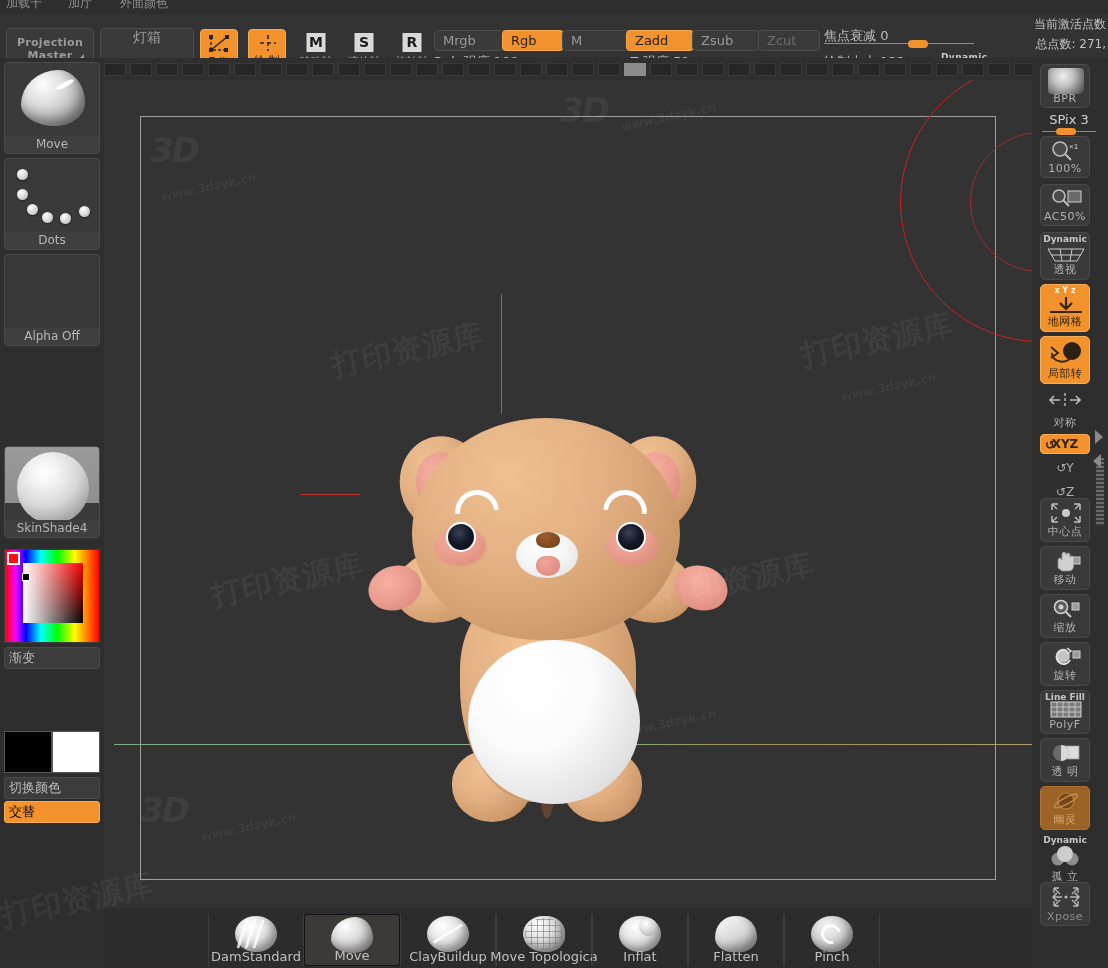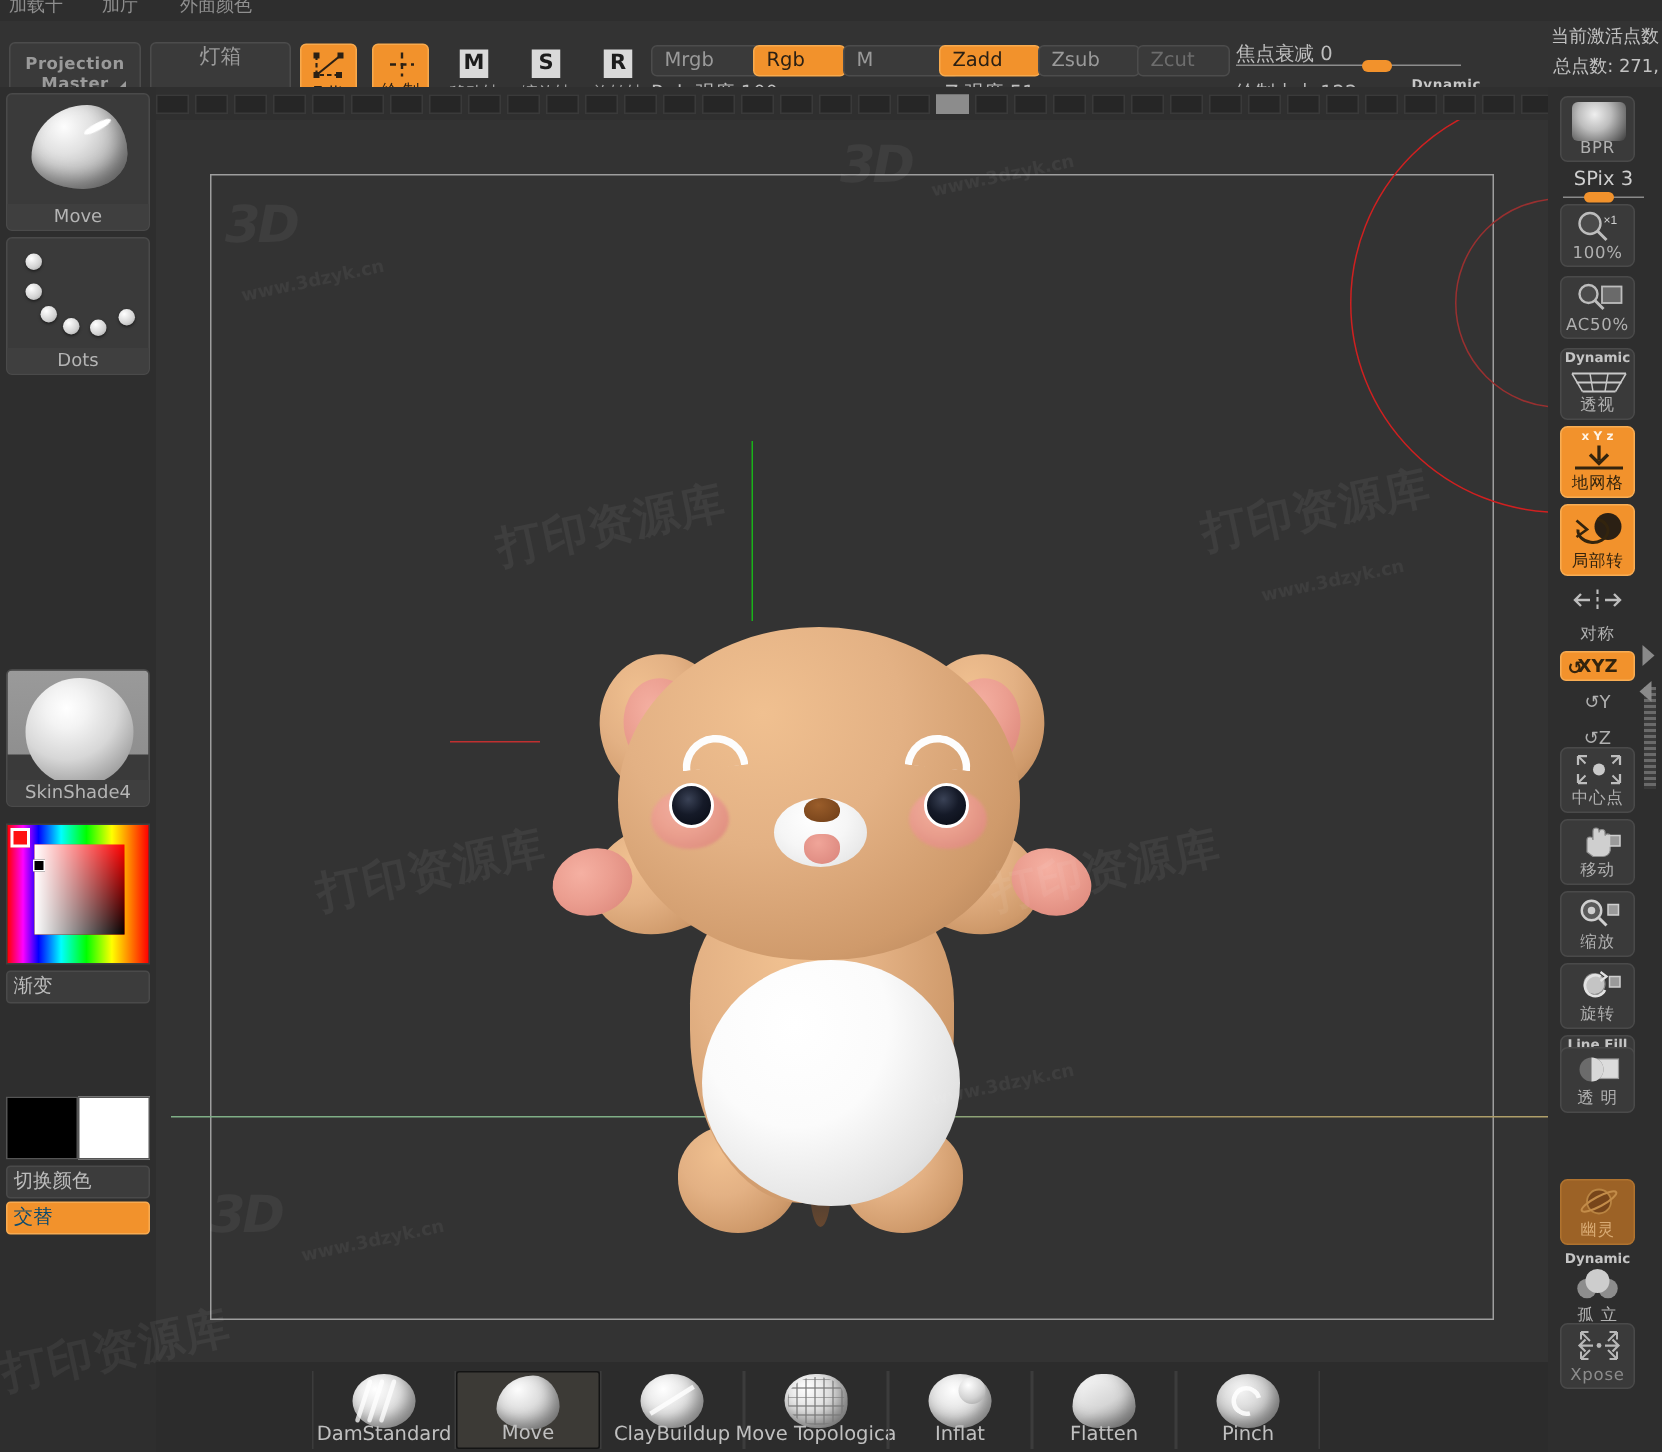--- a/index.html
+++ b/index.html
@@ -121,21 +121,21 @@
      background-image: linear-gradient(to right,#ffffff,rgba(255,255,255,0)),
                        linear-gradient(to top,#000000,rgba(0,0,0,0)); }
   #cpick .mk1 { position:absolute; left:2px; top:2px; width:13px; height:13px;
      border:2px solid #ffffff; background:#ff1111; }
   #cpick .mk2 { position:absolute; left:17px; top:23px; width:8px; height:8px;
      border:1px solid #ffffff; background:#000; }
 
   .lrow { position:absolute; left:4px; width:96px; height:22px; background:#3c3c3c;
           border:1px solid #4a4a4a; border-radius:3px; color:#bdbdbd;
           font-size:13px; line-height:20px; padding-left:4px; cursor:pointer; }
-  .lrow.accent { background:#f2922c; border-color:#f7ab52; color:#0c4a6e; }
+  .lrow.accent { background:#f2922c; border-color:#f7ab52; color:#000000; }
 
   .swatches { position:absolute; left:4px; top:673px; width:96px; height:42px; display:flex; }
   .swatches div { flex:1; border:1px solid #555; }
 
   
   #rightshelf { position:absolute; left:1032px; top:58px; width:76px; height:910px;
                 background:#2e2e2e; }
   .rbtn { position:absolute; left:8px; width:50px; background:#3a3a3a;
           border:1px solid #4a4a4a; border-radius:5px; cursor:pointer;
           color:#b0b0b0; font-size:11px; text-align:center; }
@@ -377,20 +377,24 @@
       <div class="dot" style="left:12px;top:10px;"></div>
       <div class="dot" style="left:12px;top:30px;"></div>
       <div class="dot" style="left:22px;top:45px;"></div>
       <div class="dot" style="left:37px;top:53px;"></div>
       <div class="dot" style="left:55px;top:54px;"></div>
       <div class="dot" style="left:74px;top:47px;"></div>
     </div>
     <div class="cap">Dots</div>
   </div>
 
+  <div class="lbox" style="top:196px;height:92px;background:#383838;">
+    <div class="art"></div>
+    <div class="cap">Alpha Off</div>
+  </div>
 
 
   <div class="lbox" style="top:388px;height:92px;">
     <div class="art">
       <div class="shadeframe"></div>
       <div class="shadeball"></div>
     </div>
     <div class="cap">SkinShade4</div>
   </div>
 
@@ -532,21 +536,21 @@
 
   <div class="rbtn" style="top:632px;height:44px;">
     <div class="top2">Line Fill</div>
     <svg width="34" height="20" viewBox="0 0 34 20" style="position:absolute;left:8px;top:10px;">
       <rect x="2" y="1" width="30" height="15" fill="#7a7a7a" stroke="#d0d0d0" stroke-width="1"></rect>
       <path d="M8 1 V16 M14 1 V16 M20 1 V16 M26 1 V16 M2 6 H32 M2 11 H32" stroke="#d8d8d8" stroke-width="0.8"></path>
     </svg>
     <div class="cap2">PolyF</div>
   </div>
 
-  <div class="rbtn" style="top:640px;height:44px;">
+  <div class="rbtn" style="top:680px;height:44px;">
     <svg width="34" height="24" viewBox="0 0 34 24" style="position:absolute;left:8px;top:3px;">
       <rect x="13" y="4" width="17" height="13" fill="#dcdcdc" stroke="#9a9a9a" stroke-width="0.8"></rect>
       <circle cx="12" cy="11" r="8" fill="#6b6b6b"></circle>
       <path d="M12 3 a8 8 0 0 1 0 16 Z" fill="#d8d8d8"></path>
     </svg>
     <div class="cap2">透 明</div>
   </div>
 
   <div class="rbtn brown" style="top:728px;height:44px;">
     <svg width="32" height="24" viewBox="0 0 32 24" style="position:absolute;left:9px;top:3px;">

